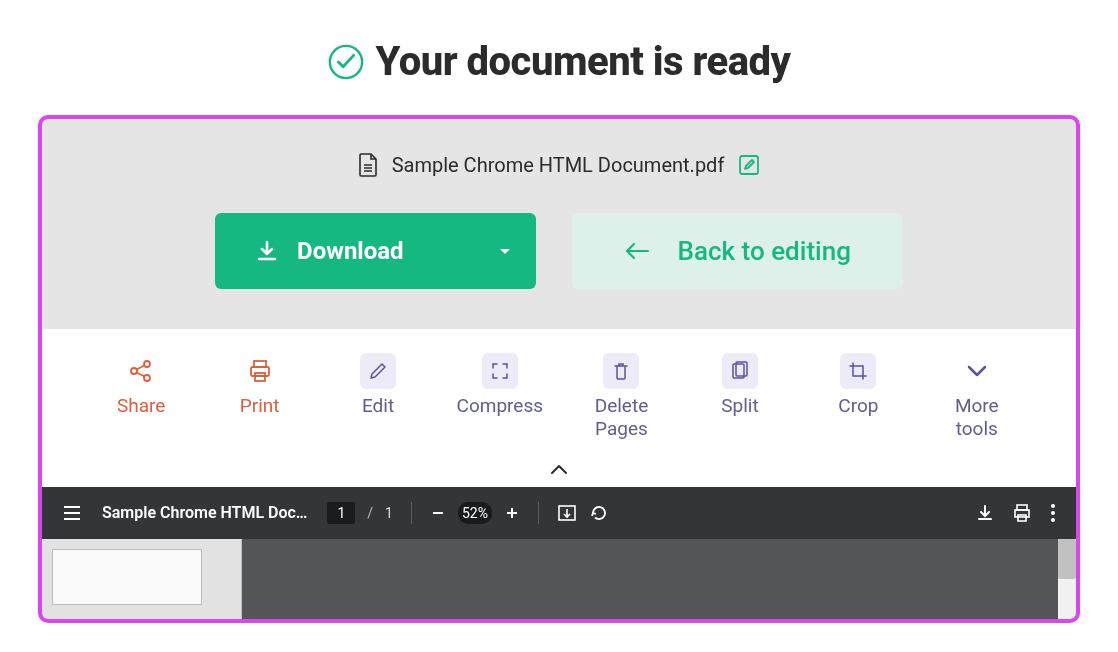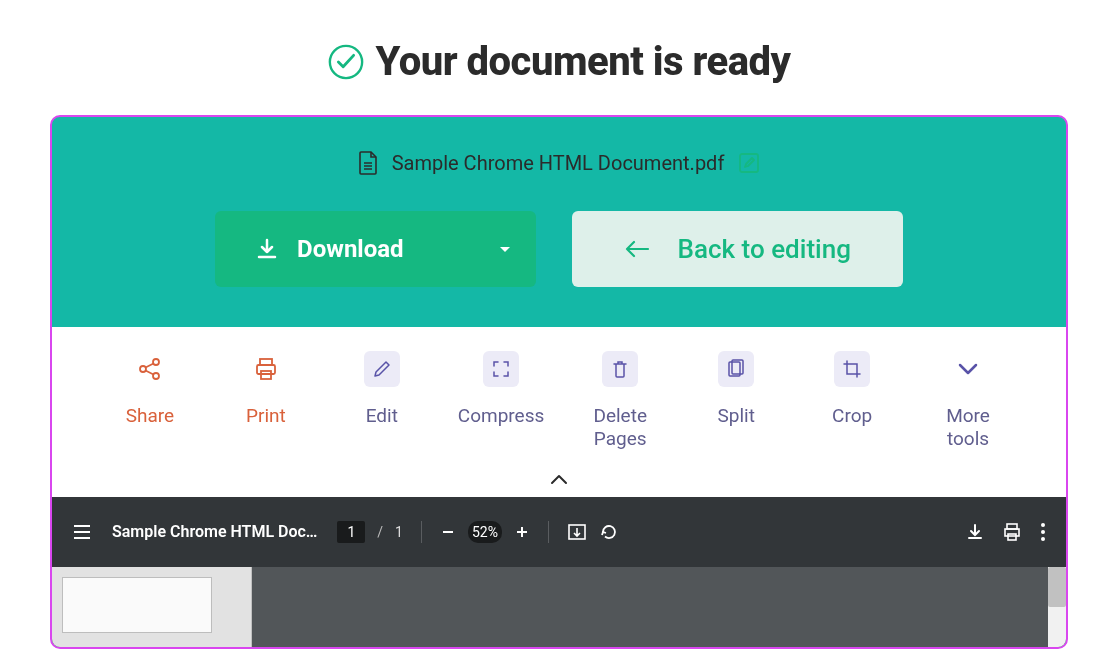--- a/index.html
+++ b/index.html
@@ -1,37 +1,37 @@
 <!DOCTYPE html>
 <html><head>
 <meta charset="utf-8">
 <style>
   * { box-sizing: border-box; margin: 0; padding: 0; }
   body { font-family: -apple-system, BlinkMacSystemFont, "Segoe UI", Roboto, Arial, sans-serif; background: #fff; width: 1118px; height: 652px; overflow: hidden; }
   .header { display: flex; align-items: center; justify-content: center; gap: 10px; padding: 38px 0 30px 0; }
   .header-title { font-size: 40px; font-weight: 800; color: #2b2b2b; letter-spacing: -0.5px; }
   .check-circ { width: 38px; height: 38px; }
-  .card { margin: 0 50px; border: 2px solid #d946ef; border-radius: 10px; overflow: hidden; background: #14b8a6; }
+  .card { margin: 0 38px; border: 4px solid #d946ef; border-radius: 10px; overflow: hidden; background: #e5e5e5; }
   .fname-row { display: flex; align-items: center; justify-content: center; gap: 14px; padding: 34px 0 10px 0; }
   .fname-text { font-size: 20px; color: #2b2b2b; }
   .file-ic { width: 20px; height: 24px; }
   .edit-ic { width: 22px; height: 22px; cursor: pointer; }
   .btn-row { display: flex; align-items: center; justify-content: center; gap: 36px; padding: 26px 0 40px 0; }
   .btn-primary { display: flex; align-items: center; background: #15b881; color: #fff; border-radius: 6px; height: 76px; cursor: pointer; }
   .btn-primary .main { display: flex; align-items: center; gap: 18px; padding: 0 70px 0 40px; font-size: 24px; font-weight: 700; }
   .btn-primary .caret { padding: 0 24px; }
   .btn-secondary { display: flex; align-items: center; gap: 28px; background: #def0ea; color: #15b881; border-radius: 6px; height: 76px; padding: 0 52px; font-size: 26px; font-weight: 500; cursor: pointer; }
   .tools-strip { background: #fff; display: flex; align-items: flex-start; justify-content: space-around; padding: 24px 40px 14px 40px; }
-  .tool { display: flex; flex-direction: column; align-items: center; gap: 18px; cursor: pointer; min-width: 80px; }
+  .tool { display: flex; flex-direction: column; align-items: center; gap: 6px; cursor: pointer; min-width: 80px; }
   .tool .icon-box { width: 36px; height: 36px; display: flex; align-items: center; justify-content: center; border-radius: 6px; }
   .tool.purple .icon-box { background: #ecebf7; }
   .tool .label { font-size: 19px; color: #605e8e; text-align: center; line-height: 1.2; }
   .tool.orange .label { color: #d9613b; }
   .collapse-row { background: #fff; display: flex; justify-content: center; padding: 6px 0 10px 0; cursor: pointer; }
-  .viewer-bar { background: #323639; color: #fff; height: 70px; display: flex; align-items: center; padding: 0 20px; }
+  .viewer-bar { background: #323639; color: #fff; height: 52px; display: flex; align-items: center; padding: 0 20px; }
   .viewer-bar .left { display: flex; align-items: center; gap: 20px; }
   .viewer-bar .title { font-size: 16px; font-weight: 600; max-width: 230px; overflow: hidden; text-overflow: ellipsis; white-space: nowrap; }
   .viewer-bar .center { display: flex; align-items: center; gap: 12px; margin-left: 20px; }
   .page-cur { background: #191b1c; color: #fff; padding: 3px 10px; border-radius: 2px; font-size: 14px; }
   .page-tot { color: #ddd; font-size: 14px; }
   .sep { font-size: 14px; color: #bbb; }
   .divider { width: 1px; height: 22px; background: #5a5d60; margin: 0 6px; }
   .zoom-val { background: #191b1c; color: #fff; padding: 3px 4px; border-radius: 10px; font-size: 14px; }
   .viewer-bar .right { margin-left: auto; display: flex; align-items: center; gap: 18px; }
   .ic-btn { cursor: pointer; display: flex; align-items: center; }

